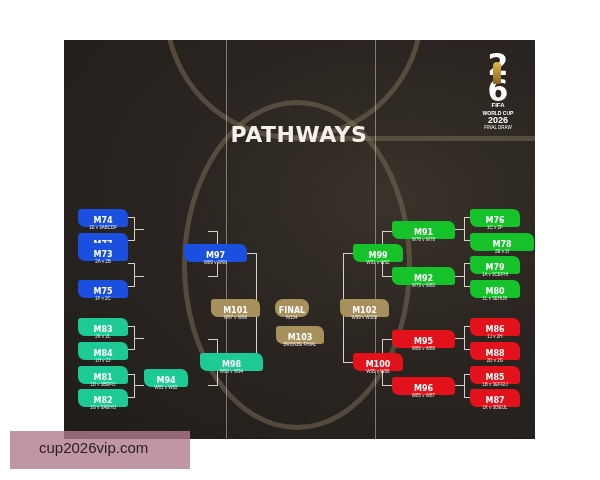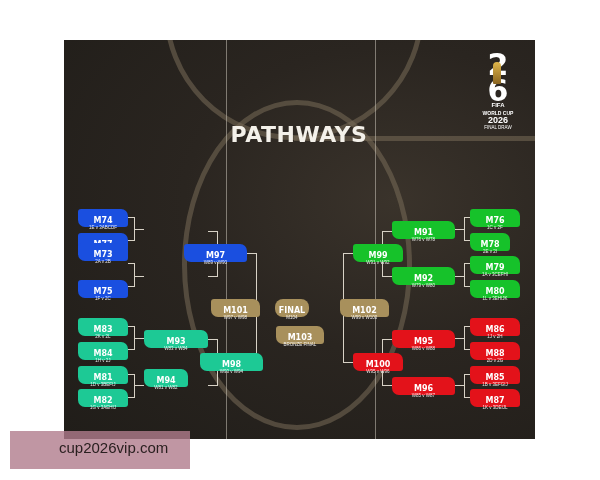--- a/index.html
+++ b/index.html
@@ -20,21 +20,21 @@
   .m{position:absolute;height:18px;text-align:center;color:#fff;border-radius:3px 7px 3px 7px;box-sizing:border-box;padding-top:7px;}
   .m .c{font-family:"DejaVu Sans",sans-serif;font-weight:bold;font-size:8px;line-height:9px;display:block;}
   .m .s{font-size:4.5px;line-height:6px;display:block;opacity:0.9;}
   .blue{background:#1a4fe0;}
   .teal{background:#1dc995;}
   .green{background:#16c22a;}
   .red{background:#e3121a;}
   .gold{background:#a8905c;}
   .ln{position:absolute;background:#d8d2c6;}
   .wm{position:absolute;left:10px;top:431px;width:180px;height:38px;background:rgba(176,124,140,0.8);}
-  .wm span{position:absolute;left:29px;top:8px;font-size:15px;color:#2a2020;margin-left:20px;}
+  .wm span{position:absolute;left:29px;top:8px;font-size:15px;color:#2a2020;}
 </style>
 </head>
 <body>
 
 <div class="panel">
   <div class="arc" style="left:100px;top:-160px;width:250px;height:250px;"></div>
   <div class="arc" style="left:118px;top:60px;width:220px;height:320px;"></div>
   <div class="hline" style="left:230px;top:96px;width:241px;"></div>
 
   <div class="title">PATHWAYS</div>
@@ -138,24 +138,20 @@
       <span class="s">1H v 2J</span>
     </div>
   <div class="m teal" style="left:14px;top:326px;width:50px;">
       <span class="c">M81</span>
       <span class="s">1D v 3BEFIJ</span>
     </div>
   <div class="m teal" style="left:14px;top:349px;width:50px;">
       <span class="c">M82</span>
       <span class="s">1G v 3AEHIJ</span>
     </div>
-  <div class="m teal" style="left:80px;top:290px;width:64px;">
-      <span class="c">M93</span>
-      <span class="s">W83 v W84</span>
-    </div>
   <div class="m teal" style="left:80px;top:329px;width:44px;">
       <span class="c">M94</span>
       <span class="s">W81 v W82</span>
     </div>
   <div class="m teal" style="left:136px;top:313px;width:63px;">
       <span class="c">M98</span>
       <span class="s">W93 v W94</span>
     </div>
 
   <div class="m gold" style="left:147px;top:259px;width:49px;">
@@ -172,21 +168,21 @@
     </div>
   <div class="m gold" style="left:212px;top:286px;width:48px;">
       <span class="c">M103</span>
       <span class="s">BRONZE FINAL</span>
     </div>
 
   <div class="m green" style="left:406px;top:169px;width:50px;">
       <span class="c">M76</span>
       <span class="s">1C v 2F</span>
     </div>
-  <div class="m green" style="left:406px;top:193px;width:40px;">
+  <div class="m green" style="left:406px;top:193px;width:64px;">
       <span class="c">M78</span>
       <span class="s">2E v 2I</span>
     </div>
   <div class="m green" style="left:406px;top:216px;width:50px;">
       <span class="c">M79</span>
       <span class="s">1A v 3CEFHI</span>
     </div>
   <div class="m green" style="left:406px;top:240px;width:50px;">
       <span class="c">M80</span>
       <span class="s">1L v 3EHIJK</span>

